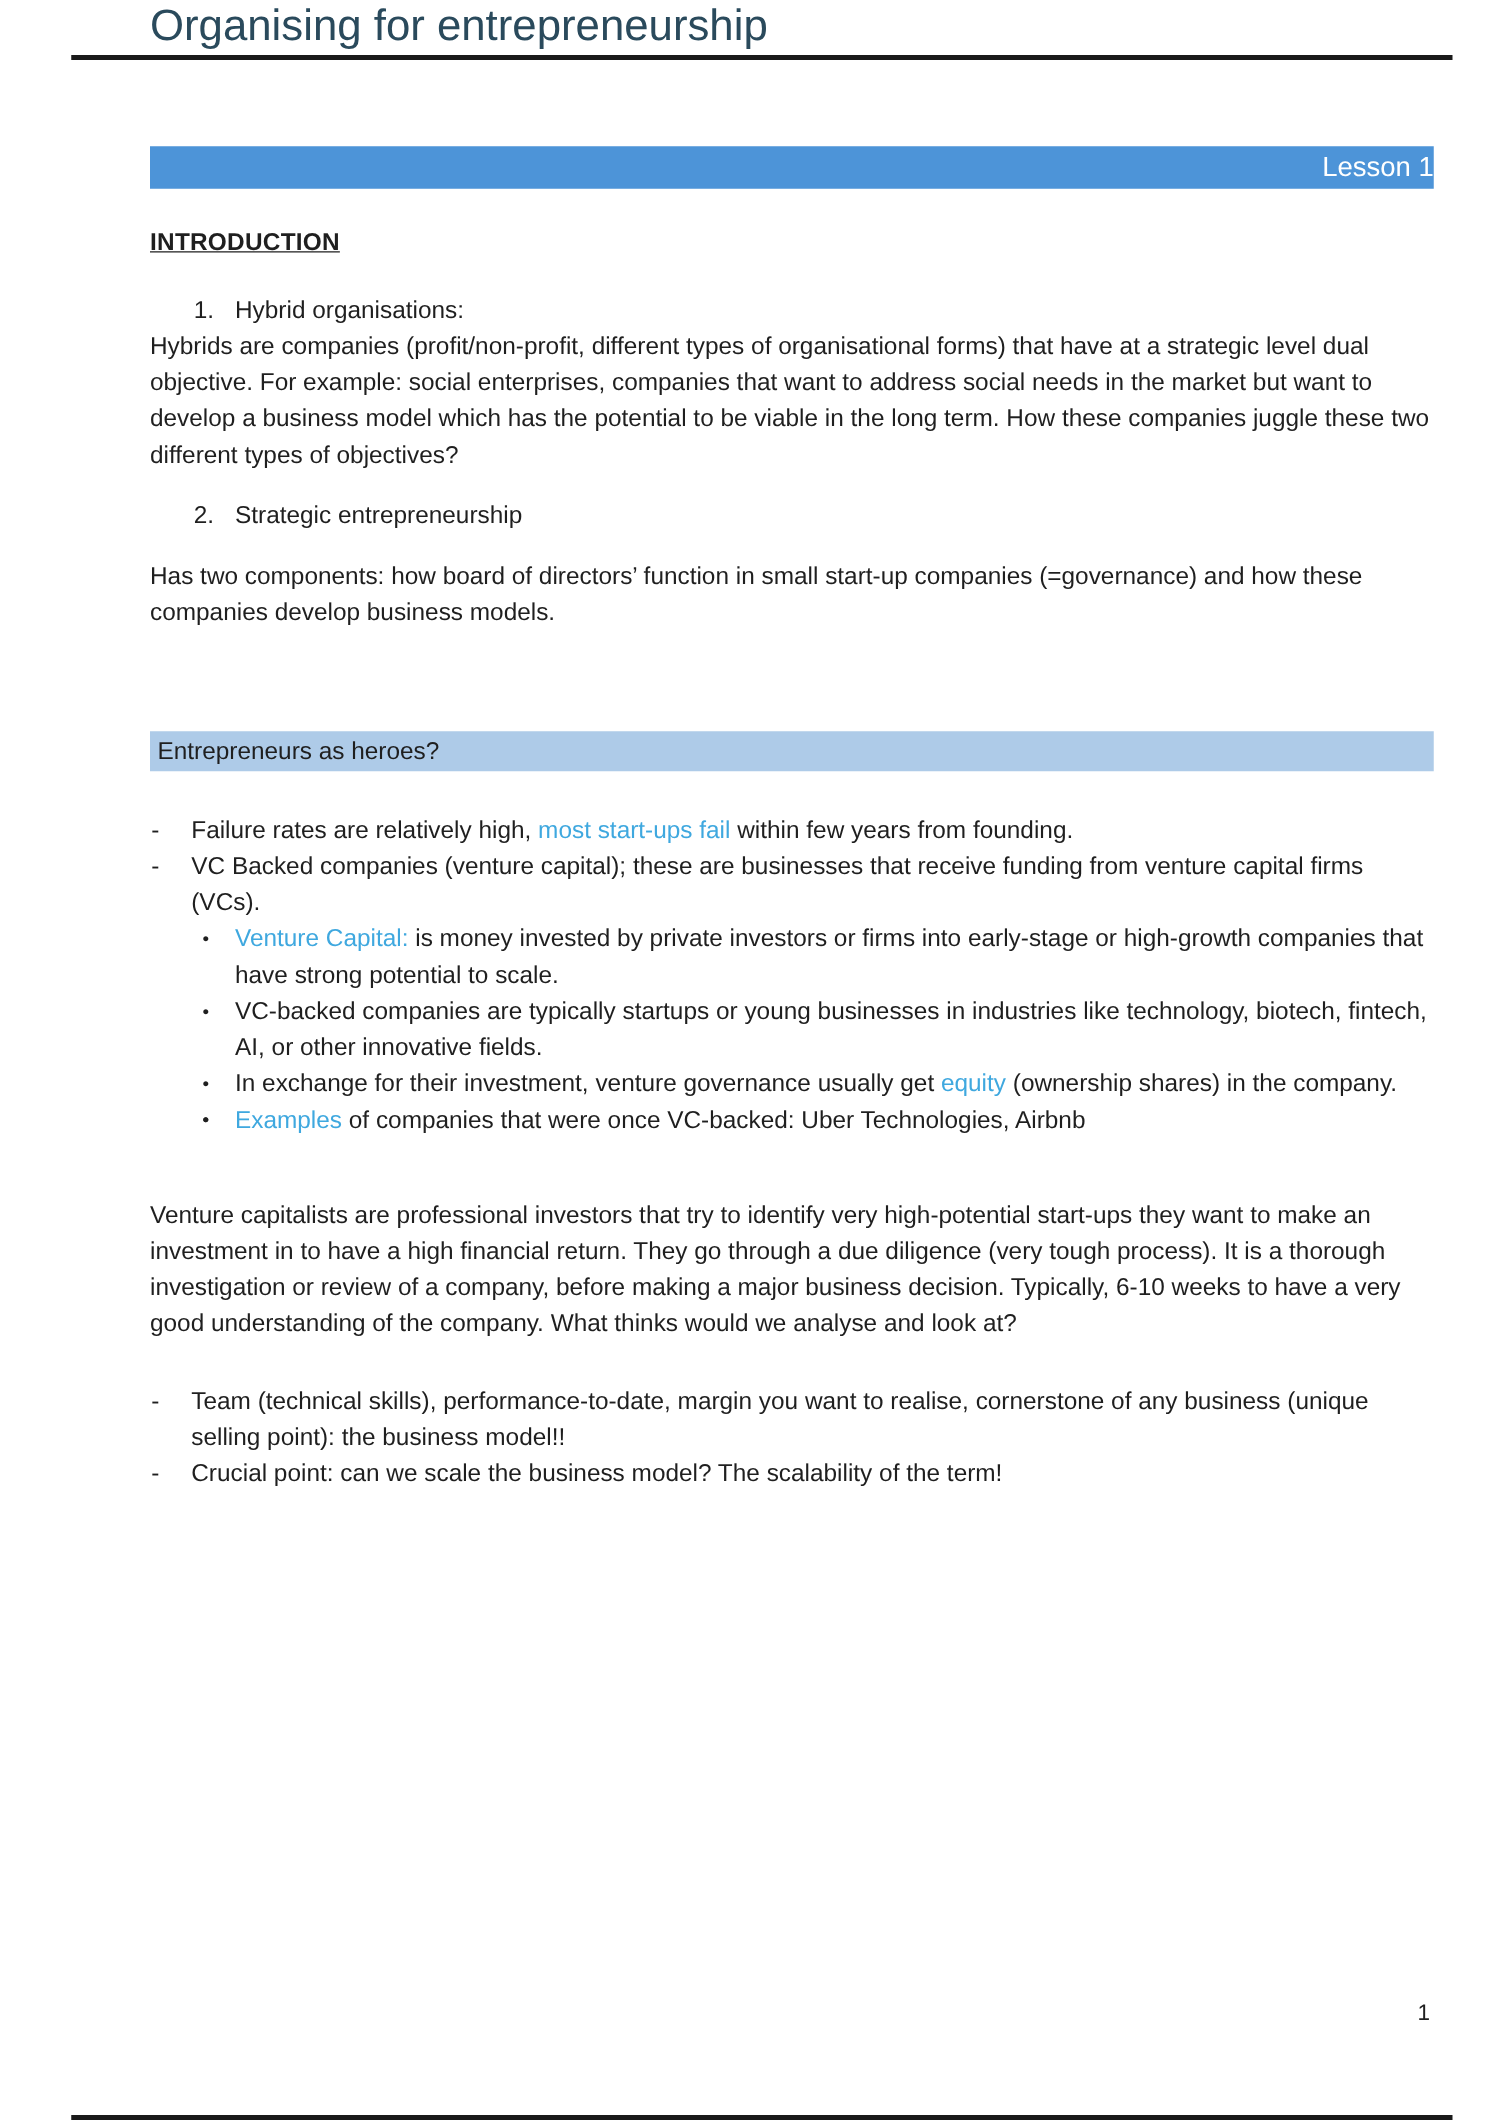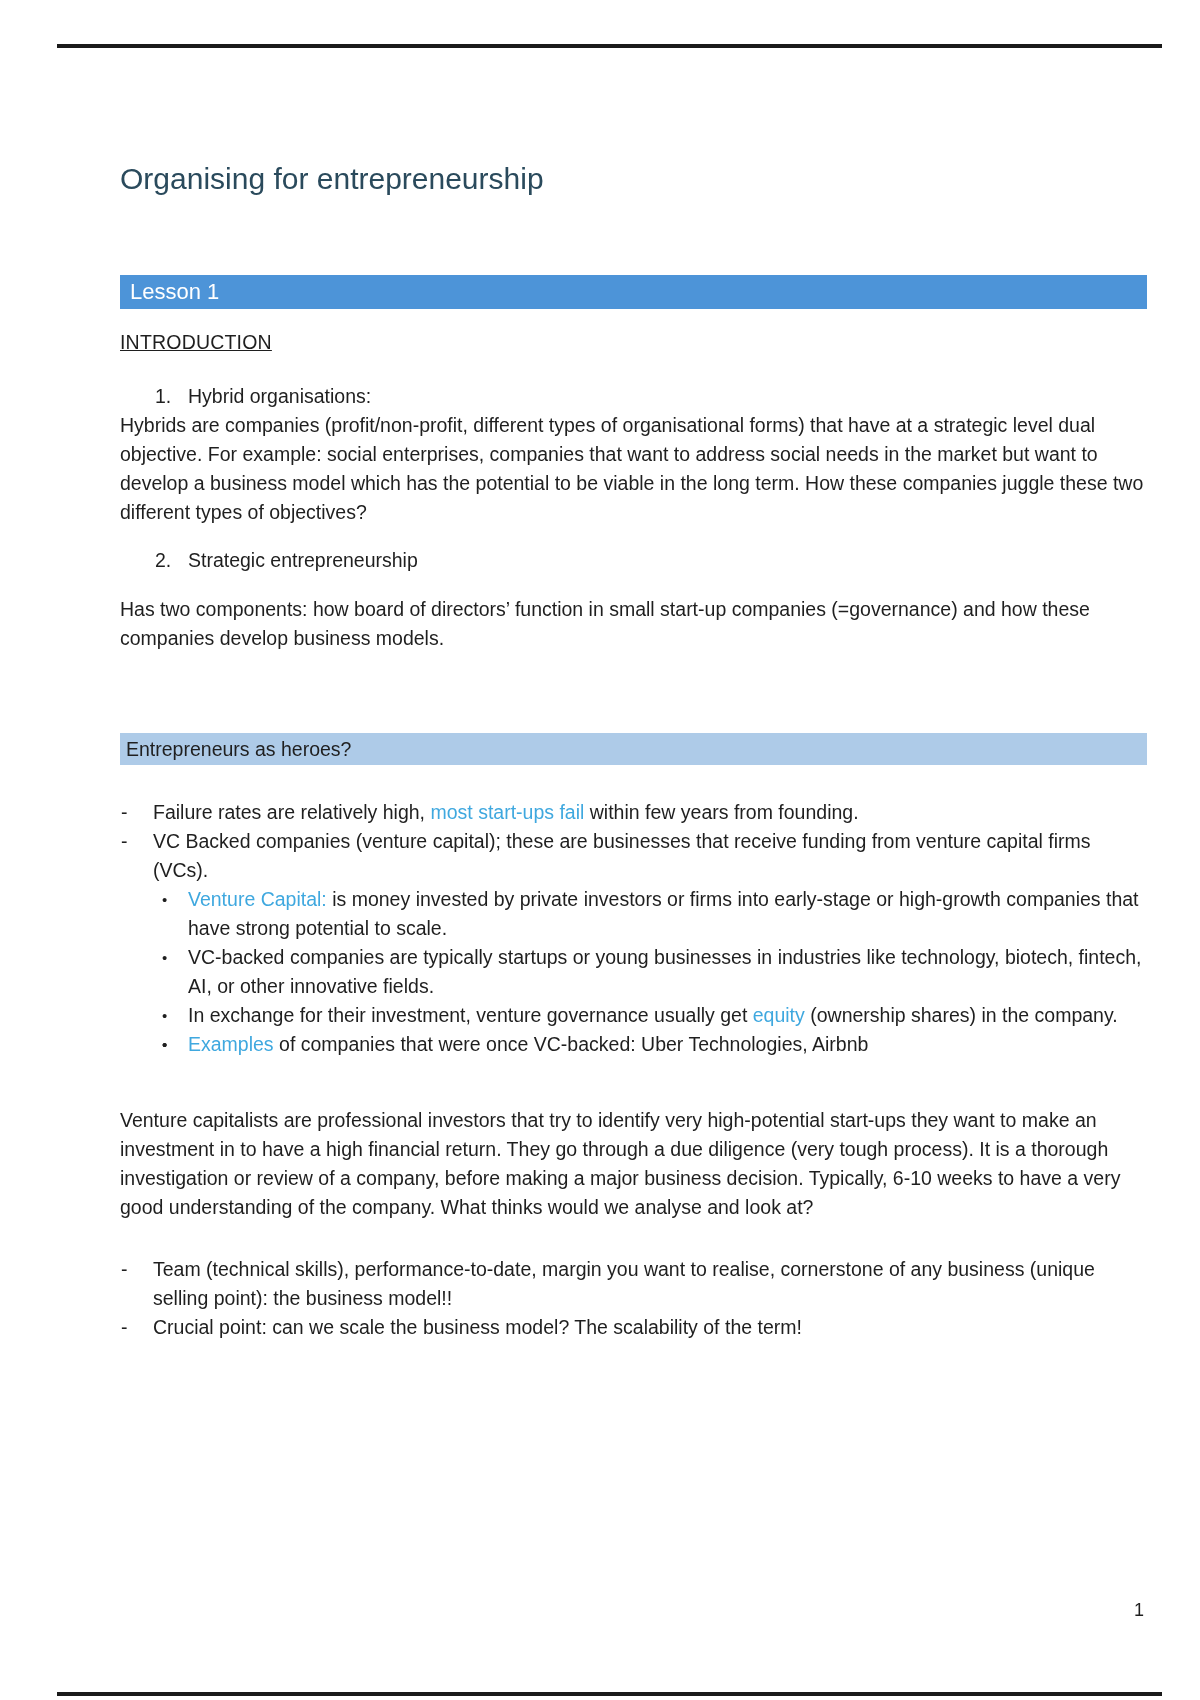--- a/index.html
+++ b/index.html
@@ -26,40 +26,40 @@
   .rule-bottom { top: 1692px; }
 
   .content {
     position: absolute;
     left: 120px;
     top: 0;
     width: 1027px;
   }
 
   .doc-title {
-    margin-top: 158px;
-    font-size: 30px;
+    font-size: 35px;
     line-height: 42px;
     font-weight: 400;
     color: var(--title, #2A4A5C);
   }
 
   .banner-blue {
     margin-top: 75px;
     height: 34px;
     line-height: 34px;
     padding-left: 10px;
     background: var(--banner-blue, #4D94D8);
     color: #ffffff;
     font-size: 22px;
+    text-align: right;
   }
 
   .intro-heading {
-    margin-top: 19px;
-    font-weight: 400;
+    margin-top: 29px;
+    font-weight: 700;
     text-decoration: underline;
     letter-spacing: 0.2px;
   }
 
   .li { position: relative; }
   .li .marker { position: absolute; top: 0; }
   .li-num { padding-left: 68px; }
   .li-num .marker { left: 35px; }
   .li-dash { padding-left: 33px; }
   .li-dash .marker { left: 1px; }

